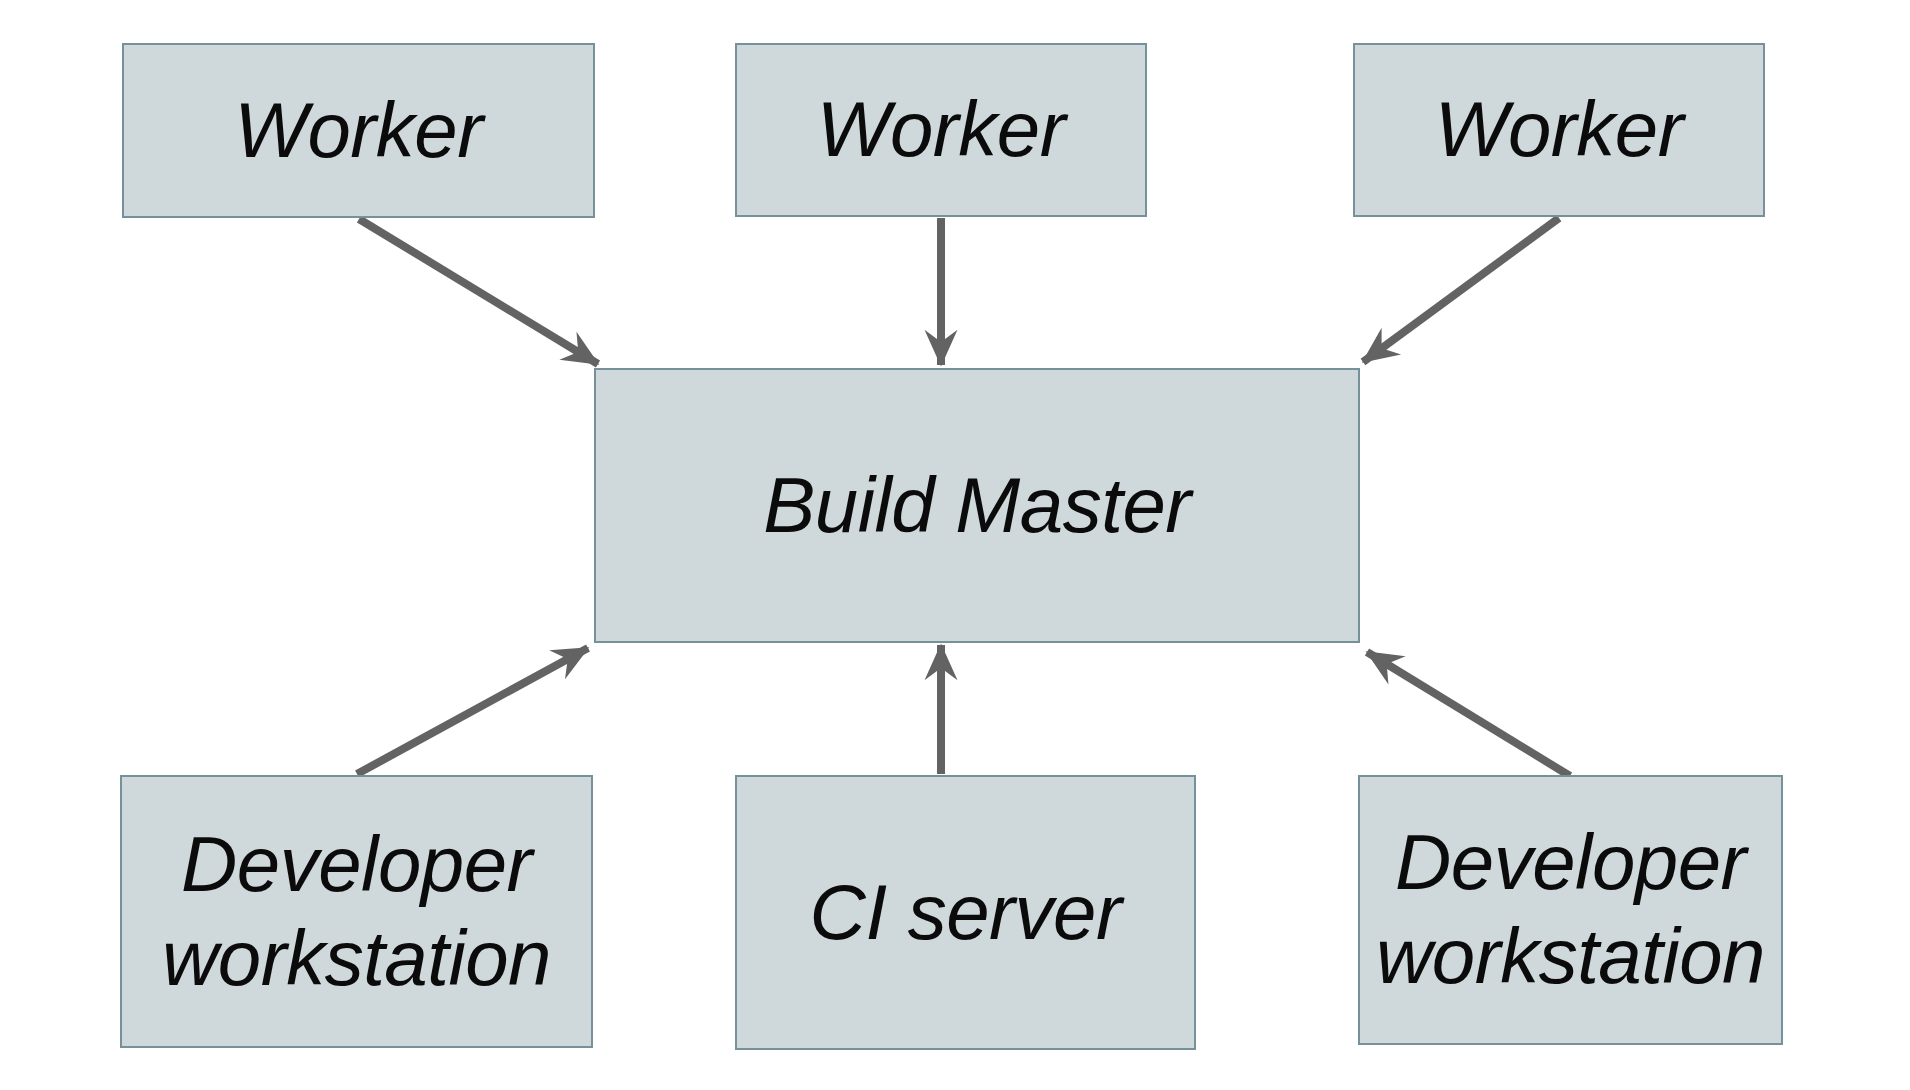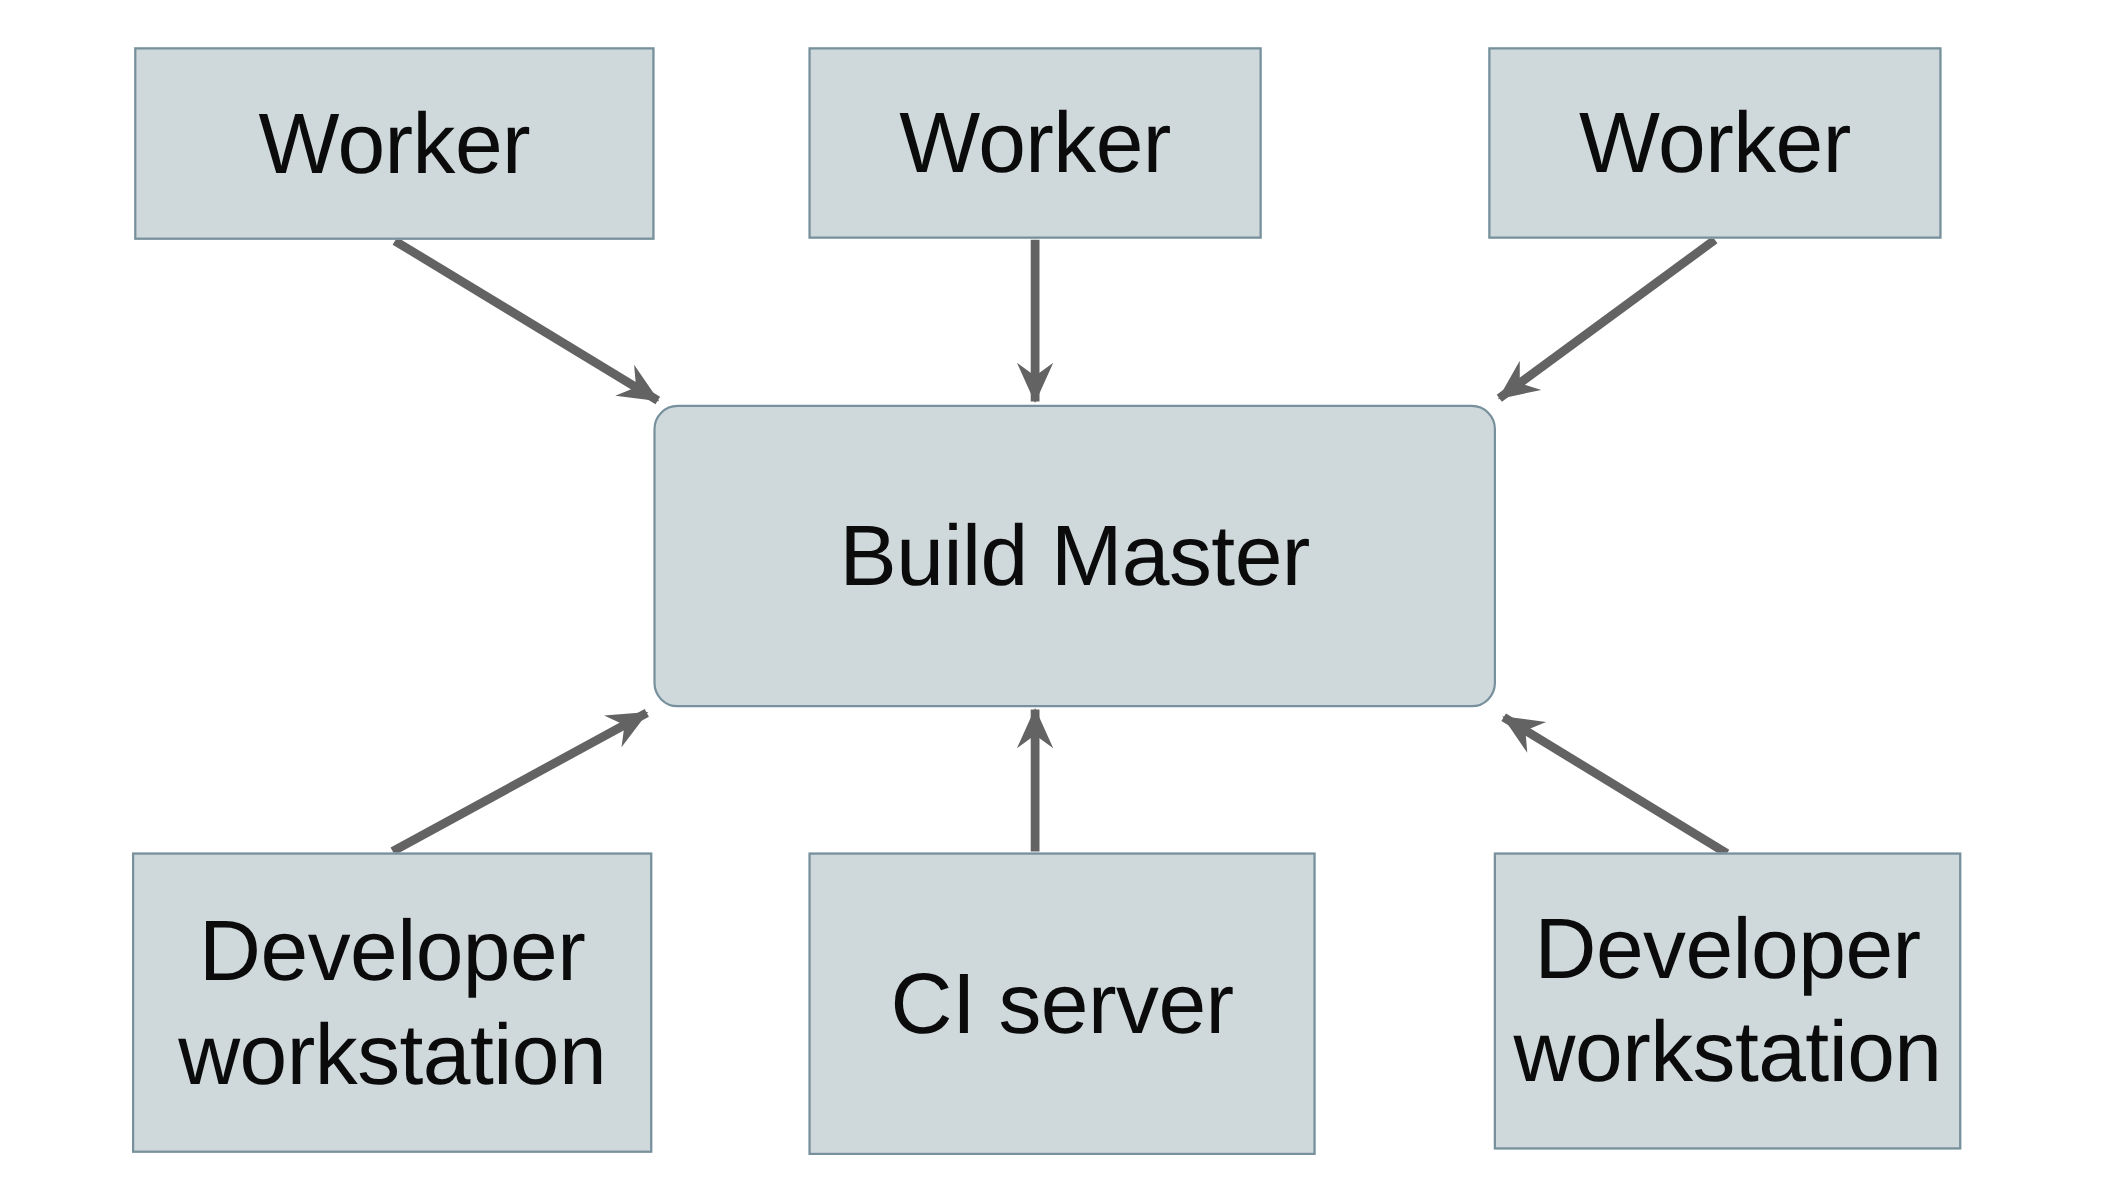--- a/index.html
+++ b/index.html
@@ -36,20 +36,21 @@
     justify-content: center;
     text-align: center;
   }
   .node-label {
     font-size: 78px;
     line-height: 1.2;
     color: var(--label-color, #0b0b0b);
     letter-spacing: -0.5px;
     display: block;
     padding: 0 4px;
+    font-style: italic;
   }
 </style>
 </head>
 <body>
 
 <div class="stage">
   <svg class="arrow-layer" viewBox="0 0 1910 1090" width="1910" height="1090" xmlns="http://www.w3.org/2000/svg">
     <defs>
       <marker id="arrowhead" viewBox="0 0 12 12" refX="10.6" refY="6" markerWidth="5.5" markerHeight="5.5" orient="auto">
         <path id="arrowhead-path" d="M1,1.5 L11,6 L1,10.5 L4.3,6 Z" fill="#636363"></path>
@@ -67,21 +68,21 @@
   <div id="nodes-layer">
       <div class="node" style="left: 122px; top: 43px; width: 473px; height: 175px;">
         <span class="node-label">Worker</span>
       </div>
       <div class="node" style="left: 735px; top: 43px; width: 412px; height: 174px;">
         <span class="node-label">Worker</span>
       </div>
       <div class="node" style="left: 1353px; top: 43px; width: 412px; height: 174px;">
         <span class="node-label">Worker</span>
       </div>
-      <div class="node" style="left: 594px; top: 368px; width: 766px; height: 275px; border-radius: 22px;">
+      <div class="node" style="left: 594px; top: 368px; width: 766px; height: 275px;">
         <span class="node-label">Build Master</span>
       </div>
       <div class="node" style="left: 120px; top: 775px; width: 473px; height: 273px;">
         <span class="node-label">Developer workstation</span>
       </div>
       <div class="node" style="left: 735px; top: 775px; width: 461px; height: 275px;">
         <span class="node-label">CI server</span>
       </div>
       <div class="node" style="left: 1358px; top: 775px; width: 425px; height: 270px;">
         <span class="node-label">Developer workstation</span>

